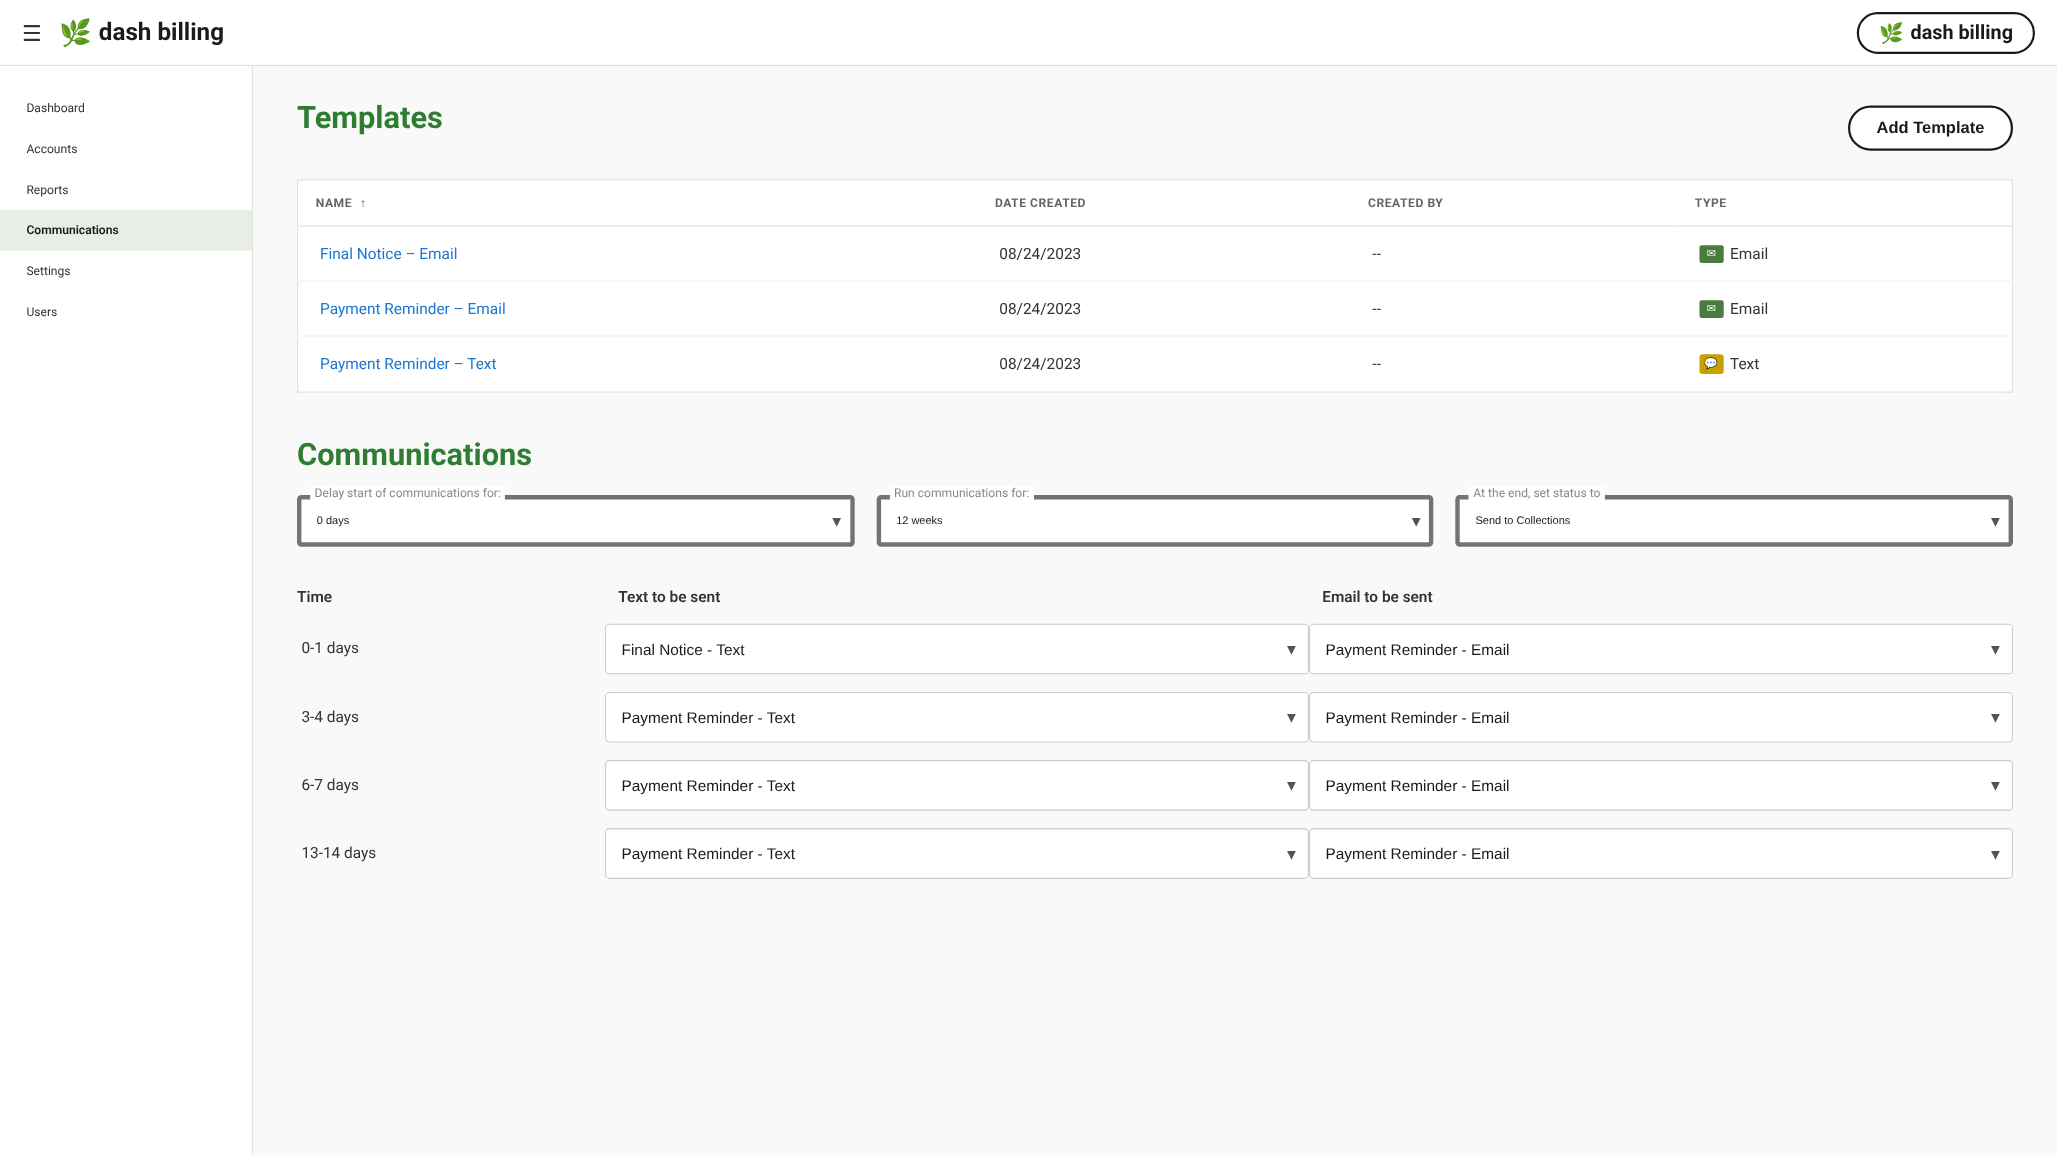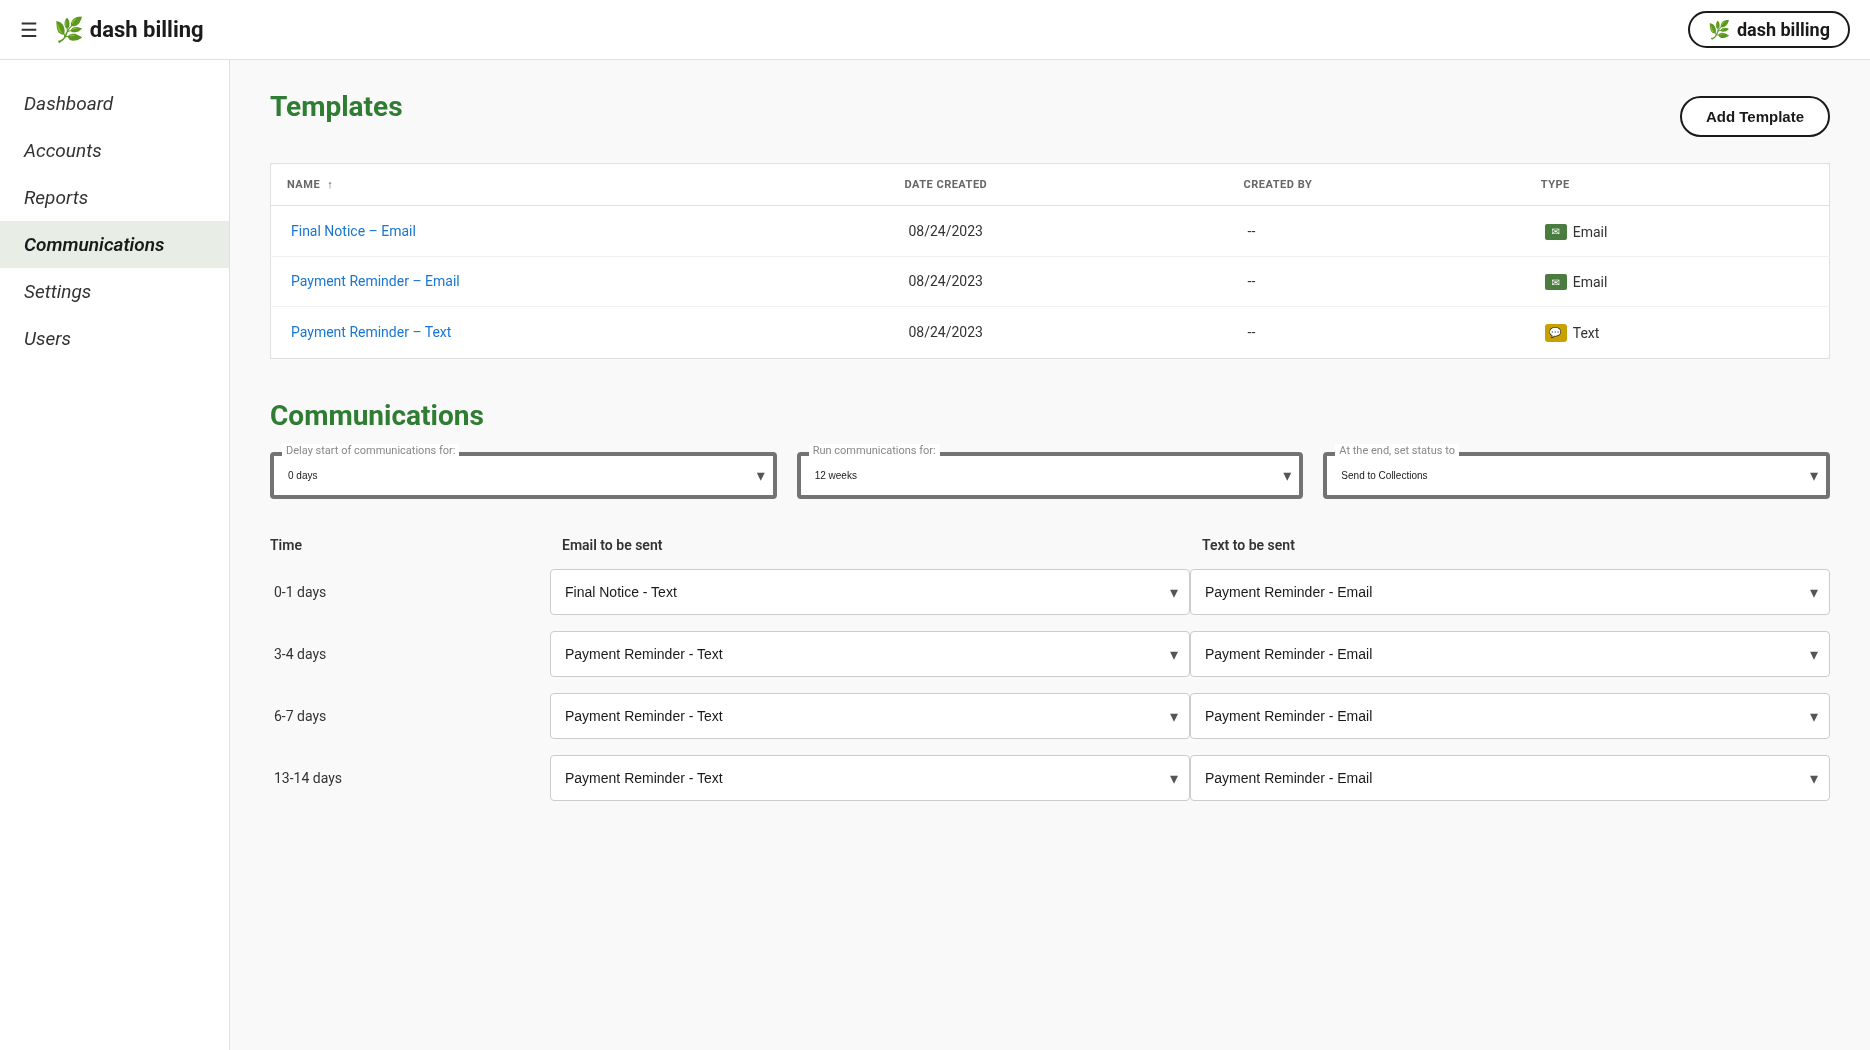--- a/index.html
+++ b/index.html
@@ -30,25 +30,24 @@
     .sidebar {
       width: 230px;
       background: #fff;
       border-right: 1px solid #e0e0e0;
       padding: 20px 0;
       flex-shrink: 0;
       overflow-y: auto;
     }
     .sidebar-item {
       padding: 12px 24px;
-      font-size: 19px;
+      font-size: 11px;
       color: #333;
       cursor: pointer;
       border-radius: 0;
-      font-style: italic;
     }
     .sidebar-item.active { background: #e8ede6; font-weight: 600; color: #1a1a1a; }
 
     
     .main {
       flex: 1;
       overflow-y: auto;
       padding: 30px 40px;
       background: #f9f9f9;
     }
@@ -326,22 +325,22 @@
       <div class="dropdown-group">
         <span class="dropdown-label">At the end, set status to</span>
         <select class="dropdown-select" id="end-select">
         <option value="Send to Collections">Send to Collections</option><option value="Close Account">Close Account</option><option value="Suspend">Suspend</option></select>
         <span class="dropdown-arrow">▾</span>
       </div>
     </div>
 
     <div class="schedule-header">
       <div class="schedule-col-label">Time</div>
+      <div class="schedule-col-label">Text to be sent</div>
       <div class="schedule-col-label">Email to be sent</div>
-      <div class="schedule-col-label">Text to be sent</div>
     </div>
 
     <div id="schedule-rows-container">
         <div class="schedule-row">
           <div class="schedule-time">0-1 days</div>
           <div class="schedule-dropdown"><select class="schedule-select"><option value="Final Notice - Text">Final Notice - Text</option><option value="Payment Reminder - Text">Payment Reminder - Text</option></select><span class="schedule-arrow">▾</span></div>
           <div class="schedule-dropdown"><select class="schedule-select"><option value="Final Notice - Email">Final Notice - Email</option><option value="Payment Reminder - Email" selected="">Payment Reminder - Email</option></select><span class="schedule-arrow">▾</span></div>
         </div>
         <div class="schedule-row">
           <div class="schedule-time">3-4 days</div>

